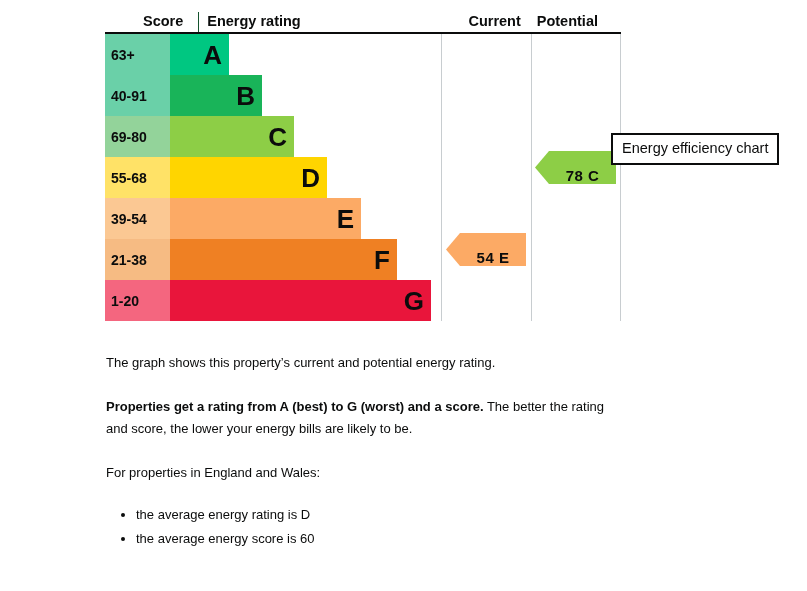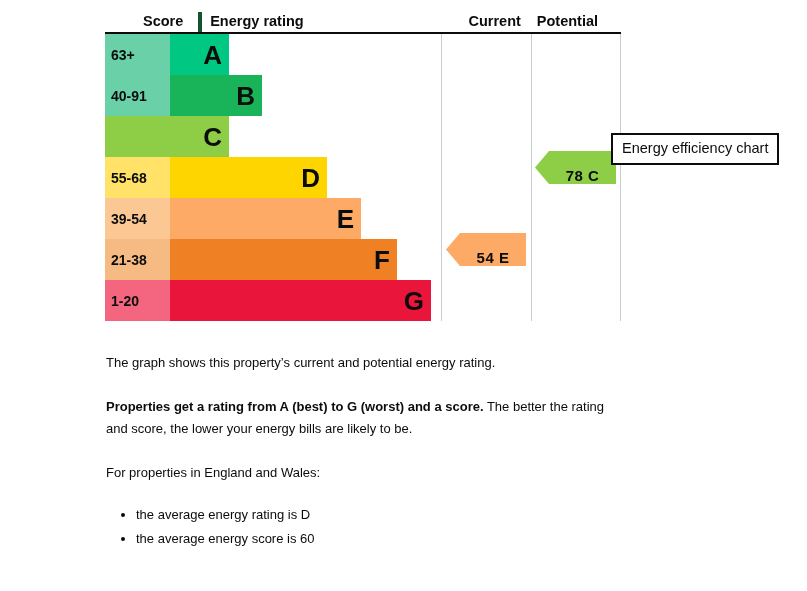--- a/index.html
+++ b/index.html
@@ -32,21 +32,21 @@
   }
   .epc-head .hcell {
     font-size: 14.5px;
     font-weight: bold;
     line-height: 18px;
     color: #0b0c0c;
     white-space: nowrap;
   }
   .h-score    { width: 65px; padding-left: 6px; box-sizing: border-box; margin-left: 32px; }
   .h-rating   { width: 271px; padding-left: 8px; box-sizing: border-box;
-                border-left: 4px solid #14532d; }
+                border-left: 1px solid #14532d; }
   .h-current  { width: 90px; text-align: center; box-sizing: border-box; }
   .h-potential{ width: 90px; text-align: left; box-sizing: border-box; }
 
   
   .epc-body {
     position: relative;
     height: 287px;
   }
 
   
@@ -172,20 +172,21 @@
             <span class="band-letter">A</span>
           </div>
         </div>
         <div class="band">
           <div class="band-score" style="background: rgb(106, 208, 168);">40-91</div>
           <div class="band-bar" style="width: 92px; background: rgb(25, 180, 89);">
             <span class="band-letter">B</span>
           </div>
         </div>
         <div class="band">
+          <div class="band-score" style="background: rgb(147, 211, 154);">69-80</div>
           <div class="band-bar" style="width: 124px; background: rgb(141, 206, 70);">
             <span class="band-letter">C</span>
           </div>
         </div>
         <div class="band">
           <div class="band-score" style="background: rgb(255, 226, 103);">55-68</div>
           <div class="band-bar" style="width: 157px; background: rgb(255, 213, 0);">
             <span class="band-letter">D</span>
           </div>
         </div>

